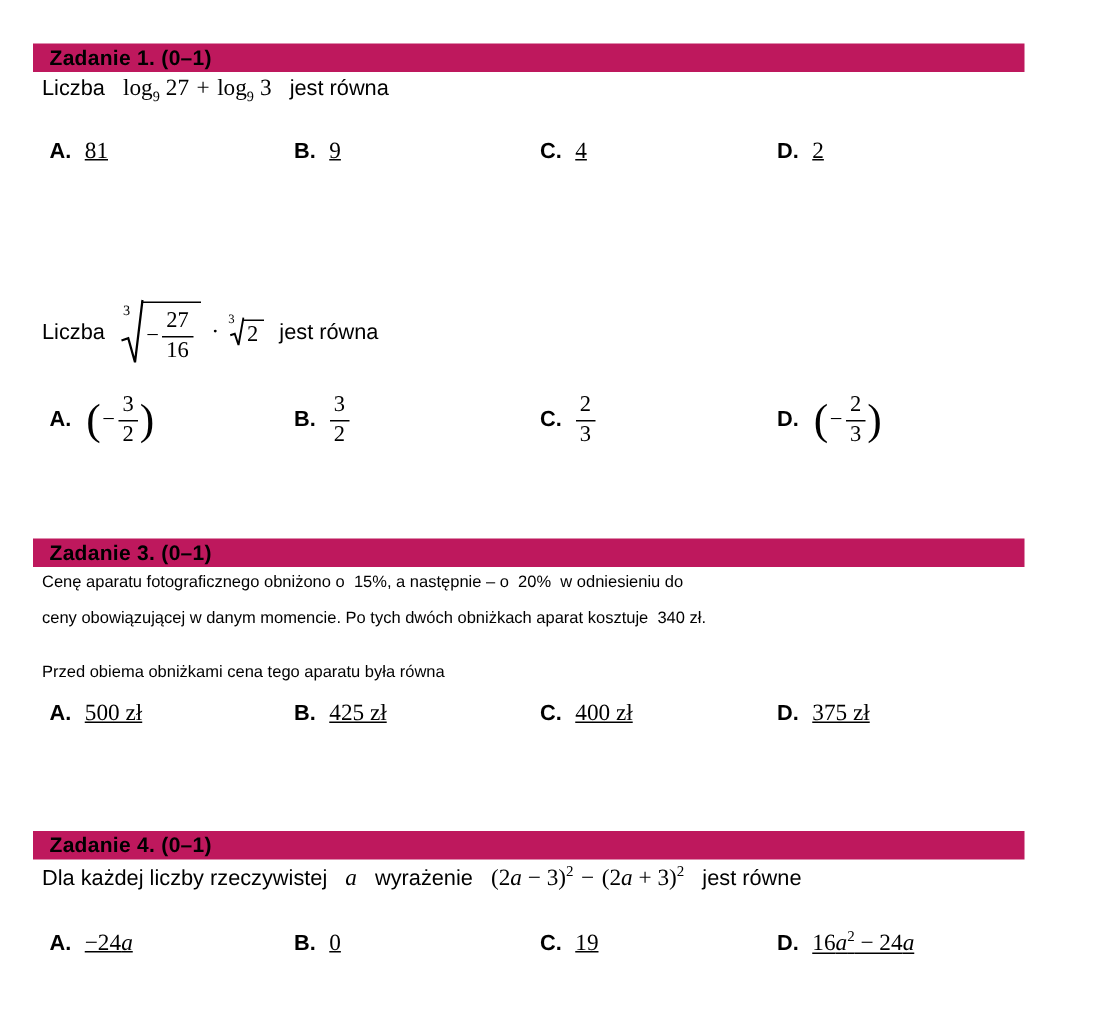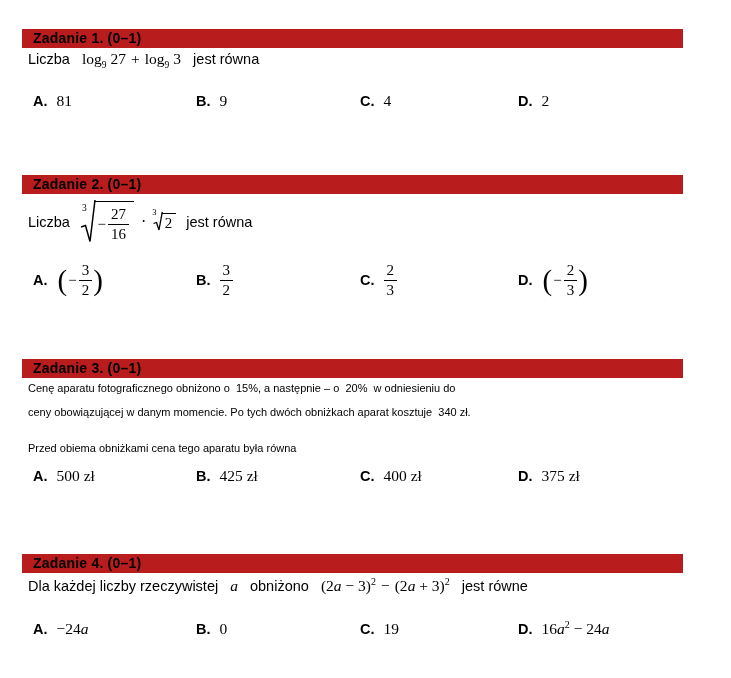--- a/index.html
+++ b/index.html
@@ -5,41 +5,41 @@
   html,body { margin:0; padding:0; }
   body {
     width:731px; height:678px; background:#ffffff; color:#000;
     font-family:"Liberation Sans", sans-serif; overflow:hidden;
   }
   .page { position:relative; width:731px; height:678px; background:#fff; }
 
   
   .task-header {
     position:absolute; left:22px; width:661px; height:19px; box-sizing:border-box;
-    background:#b91c1c; font-weight:700; font-size:14px; line-height:19px;
+    background:#be185d; font-weight:700; font-size:14px; line-height:19px;
     padding-left:11px; letter-spacing:0.2px;
   }
 
   
   .qtext { position:absolute; left:28px; font-size:14.5px; white-space:nowrap; }
   .para-line { position:absolute; left:28px; font-size:11px; white-space:nowrap;text-align:right; }
   .m { font-family:"Liberation Serif","DejaVu Serif",serif; font-size:15.5px; }
   .it { font-style:italic; }
   sub.m-sub { font-size:9.5px; }
   sup.m-sup { font-size:10px; }
   sup.m-sup:empty { display:none; }
   .gap8 { margin-left:8px; }
   .mop { padding:0 5px; }
 
   
   .ansrow { position:absolute; left:33px; width:690px; height:20px; }
   .ans { position:absolute; top:0; height:100%; display:inline-flex; align-items:center; white-space:nowrap; }
   .ans.c1 { left:0; } .ans.c2 { left:163px; } .ans.c3 { left:327px; } .ans.c4 { left:485px; }
   .letter { font-weight:700; font-size:14.5px; margin-right:9px; }
-  .aval { font-family:"Liberation Serif","DejaVu Serif",serif; font-size:15.5px; }
+  .aval { font-family:"Liberation Serif","DejaVu Serif",serif; font-size:15.5px;text-decoration:underline; }
 
   
   .frac { display:inline-block; text-align:center; vertical-align:middle;
           font-family:"Liberation Serif","DejaVu Serif",serif; font-size:15px; }
   .frac .fnum { display:block; line-height:15px; padding:0 3px 2px; border-bottom:1.4px solid #000; }
   .frac .fden { display:block; line-height:15px; padding-top:2px; }
 
   .paren { font-family:"Liberation Serif",serif; font-size:29px; font-weight:400;
            line-height:29px; margin:0 1px; }
   .msign { font-family:"Liberation Serif",serif; font-size:15px; margin-right:2px; }
@@ -86,21 +86,20 @@
     <span class="ans c3">
         <span class="letter">C.</span>
         <span class="aval">4</span>
       </span>
     <span class="ans c4">
         <span class="letter">D.</span>
         <span class="aval">2</span>
       </span>
   </div>
 
-  <div class="task-header" style="top:175px">Zadanie 2. (0–1)</div>
 
   <div class="formula" style="top:199px">
     <span>Liczba</span>
     <span class="nroot big-root pre-gap">
       <span class="idx">3</span>
       <svg class="rsvg" width="16" height="45" viewBox="0 0 16 45" aria-hidden="true">
           <path d="M1 28 L5.5 26.5 L10 42.5 L15 1" fill="none" stroke="#000" stroke-width="1.5"></path>
         </svg>
       <span class="rbody">
           <span class="msign">−</span>
@@ -181,21 +180,21 @@
         <span class="letter">D.</span>
         <span class="aval">375 zł</span>
       </span>
   </div>
 
   <div class="task-header" style="top:554px">Zadanie 4. (0–1)</div>
 
   <div class="qtext" style="top:576px">
     <span>Dla każdej liczby rzeczywistej</span>
     <span class="m it gap8">a</span>
-    <span class="gap8">obniżono</span>
+    <span class="gap8">wyrażenie</span>
     <span class="m gap8"><span>(2</span><span class="it">a</span><span> − 3)</span><sup class="m-sup">2</sup><span class="mop">−</span><span>(2</span><span class="it">a</span><span> + 3)</span><sup class="m-sup">2</sup></span>
     <span class="gap8">jest równe</span>
   </div>
 
   <div class="ansrow" style="top:619px;height:20px">
     <span class="ans c1">
         <span class="letter">A.</span>
         <span class="aval"><span>−24</span><span class="it">a</span><span></span><span class="it"></span></span>
       </span>
     <span class="ans c2">

